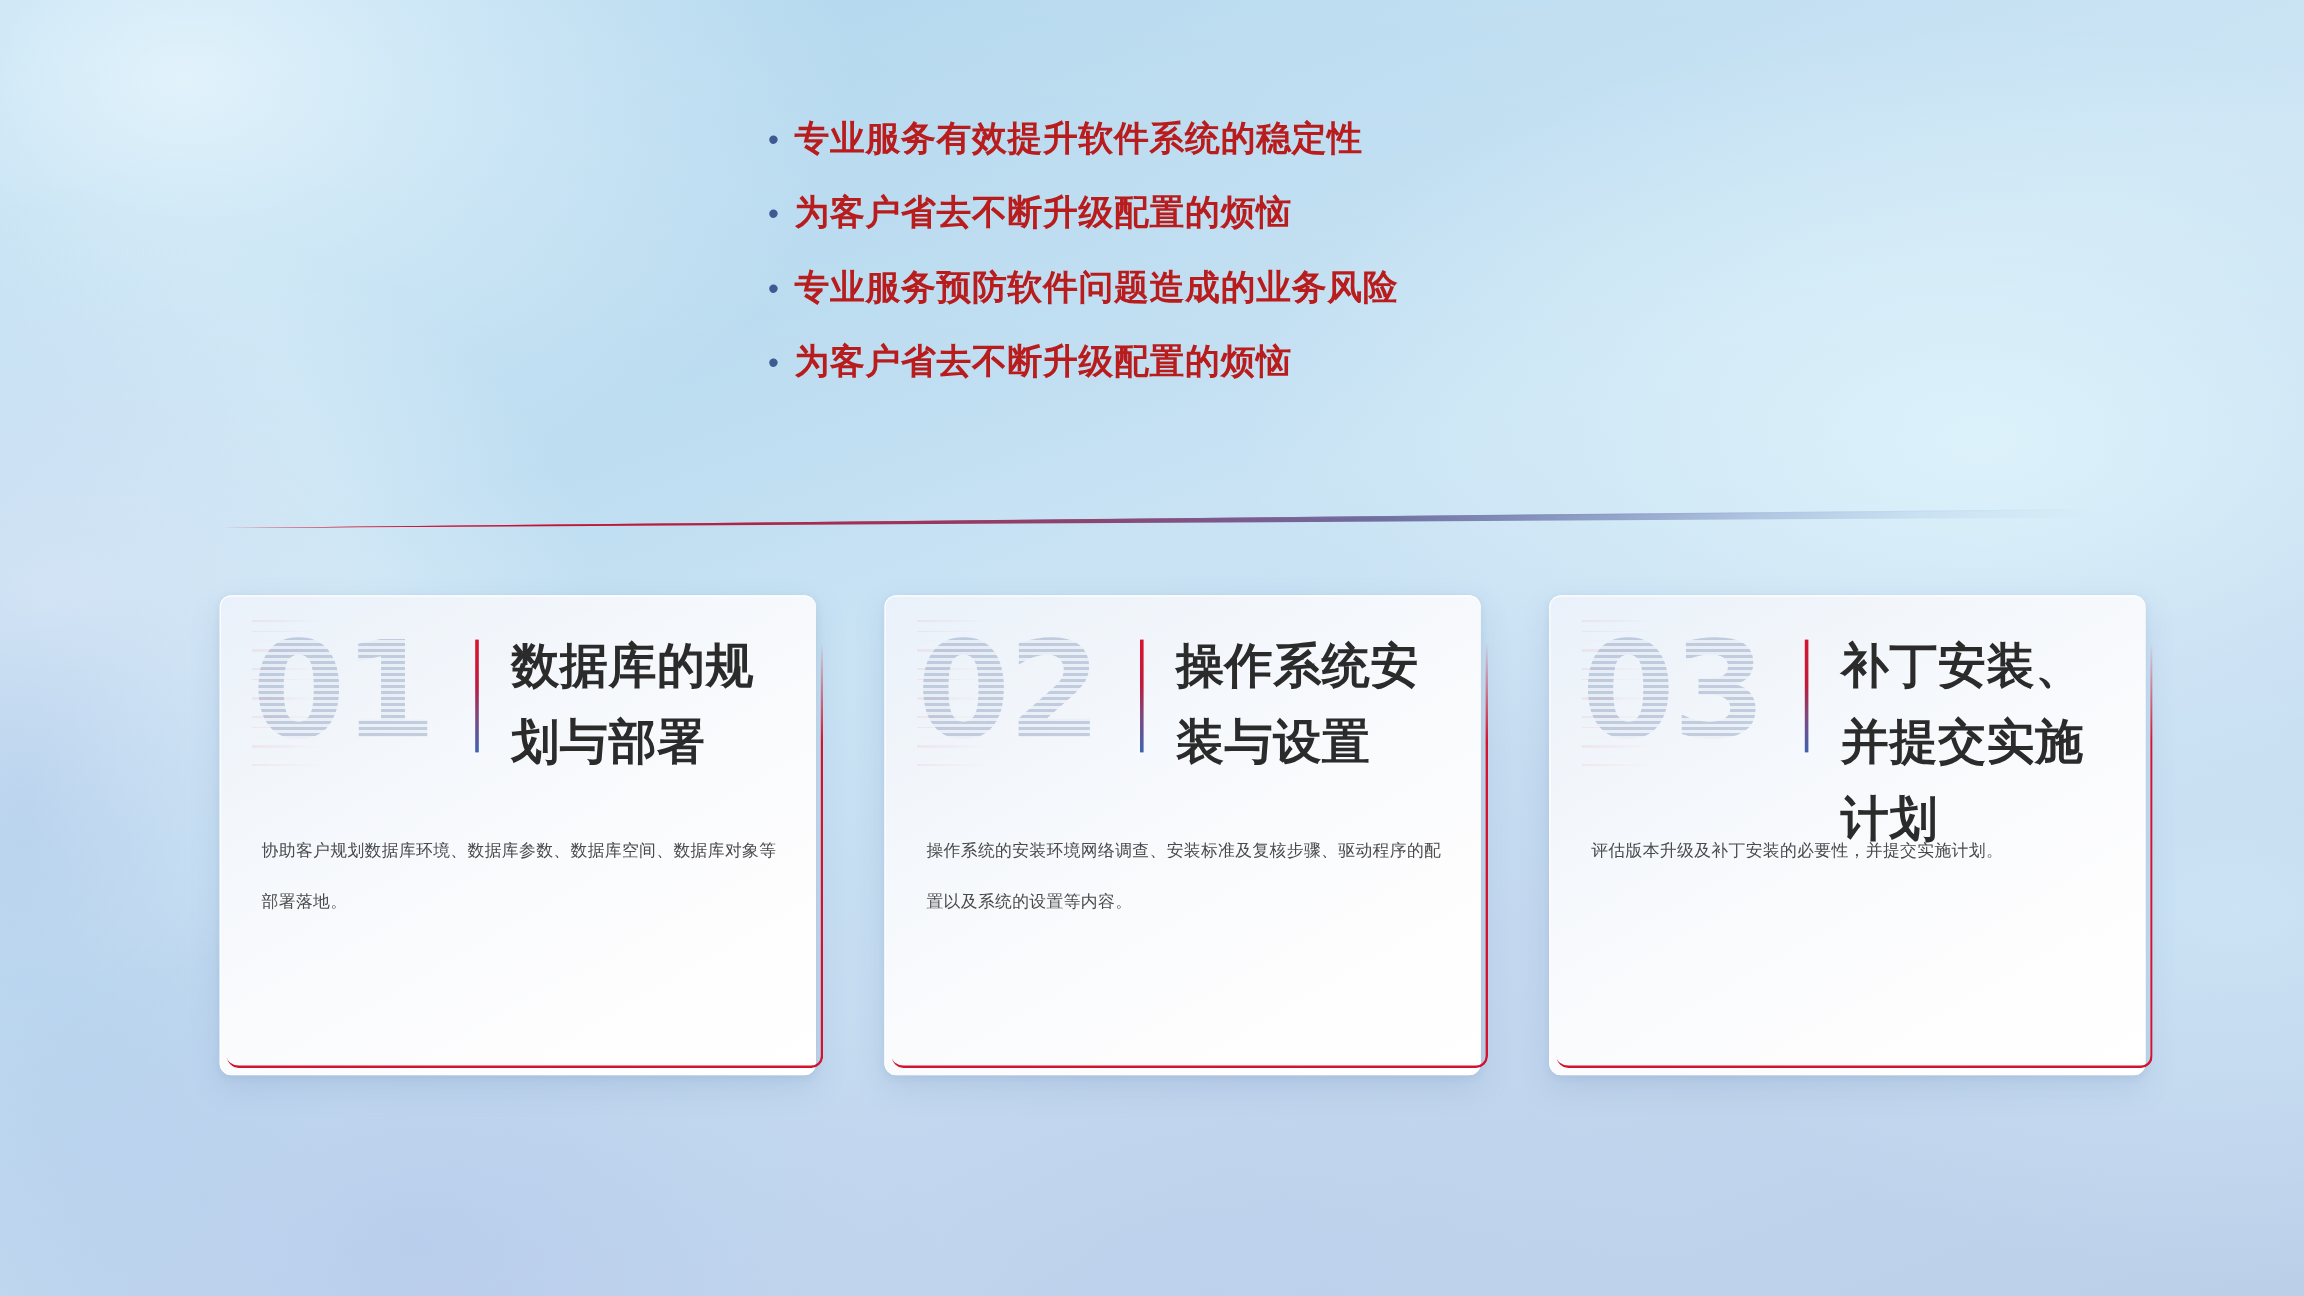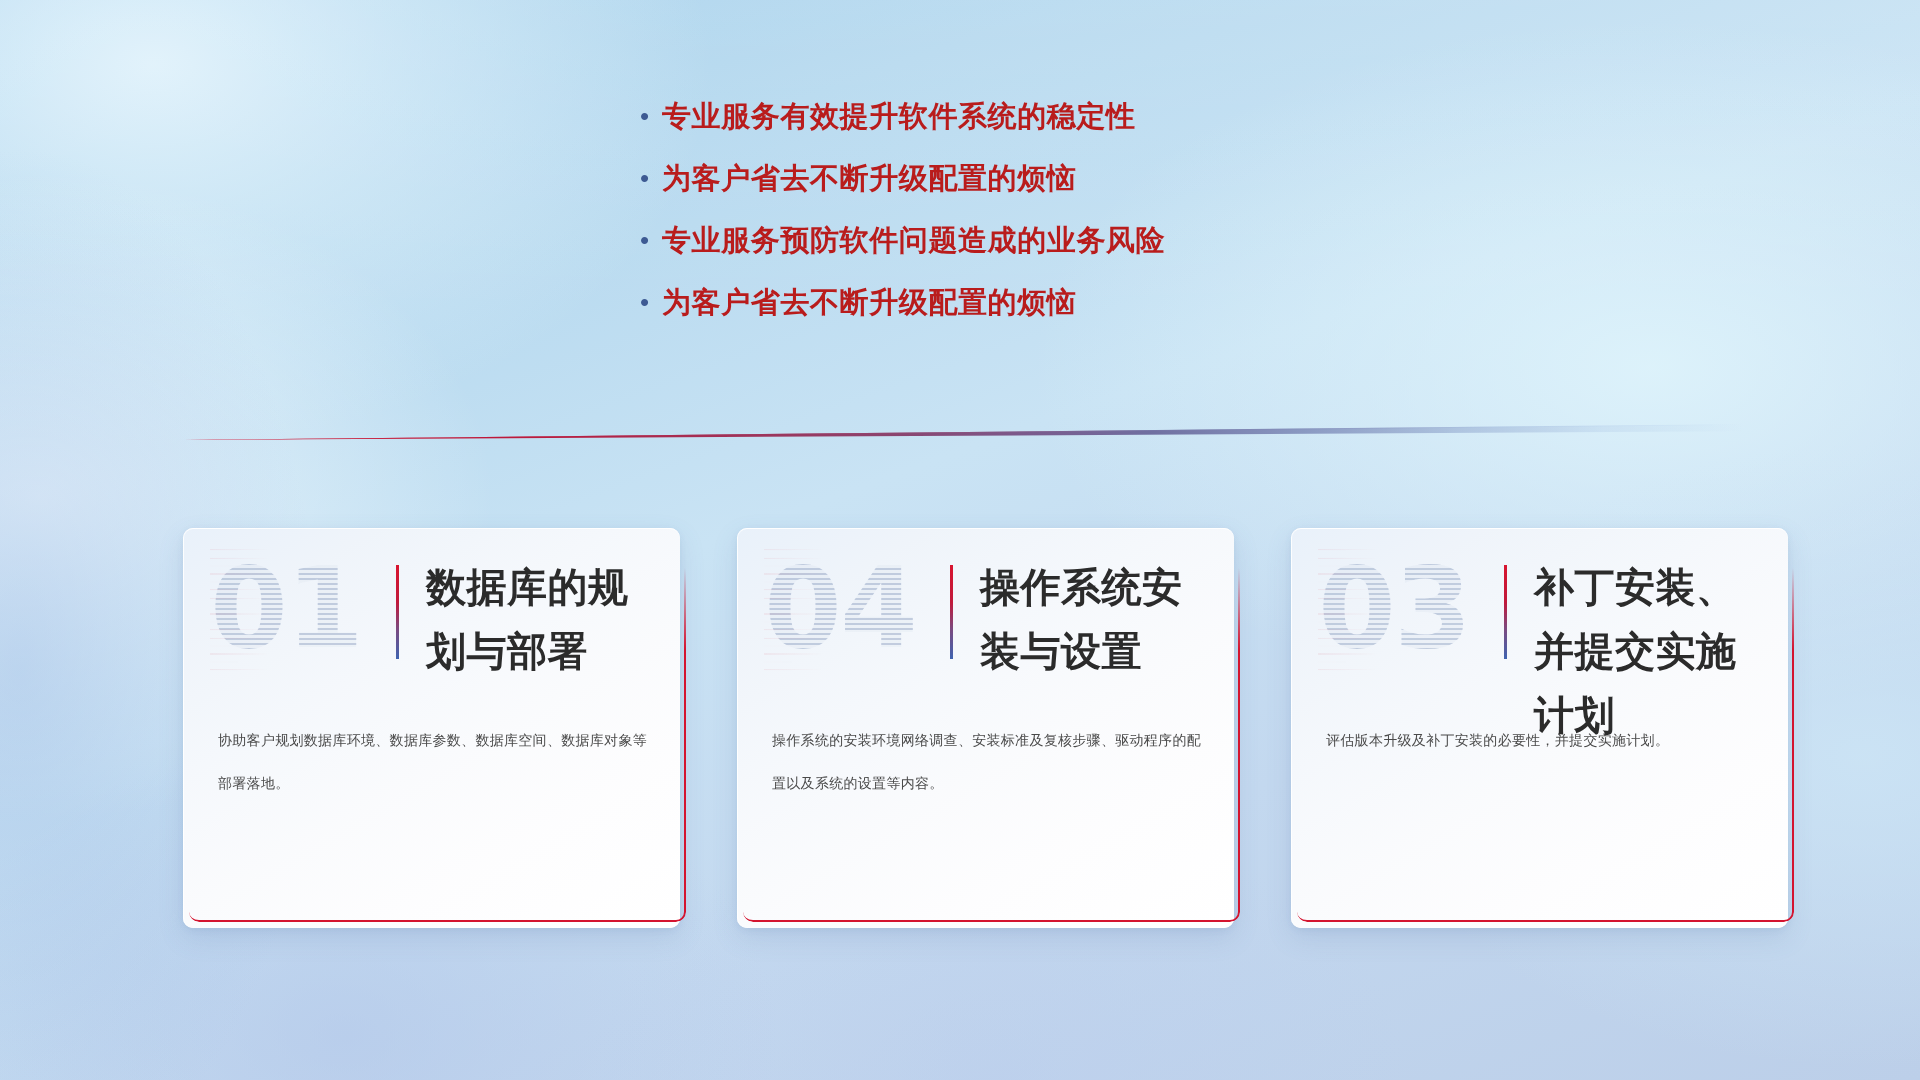--- a/index.html
+++ b/index.html
@@ -61,21 +61,21 @@
     clip-path:polygon(0 100%, 100% 1%, 100% 7%, 2% 100%);
     background:linear-gradient(90deg,
       #e0102f 0%, #c51232 18%, #9b3a60 40%,
       rgba(120,120,170,.8) 62%, rgba(170,195,228,.35) 84%,
       rgba(200,222,242,0) 100%);
     opacity:.85;
   }
 
   
   #cards{
-    position:absolute;left:183px;top:528px;
+    position:absolute;left:183px;top:496px;
     display:flex;gap:57px;
   }
   .card{
     position:relative;
     width:497px;height:400px;
     border-radius:10px;
     background:linear-gradient(150deg,
         #eaf2fa 0%, #f1f5fb 18%, #f7f9fc 38%,
         #fbfcfe 58%, #fdfdfe 76%, #ffffff 100%);
     box-shadow:0 10px 26px rgba(90,120,165,.16),
@@ -208,21 +208,21 @@
         <div class="card-title">数据库的规划与部署</div>
       </div>
       <div class="card-body">协助客户规划数据库环境、数据库参数、数据库空间、数据库对象等部署落地。</div>
     </div>
   </div>
 
   <div class="card card-2">
     <div class="card-accent"></div>
     <div class="card-inner">
       <div class="card-head">
-        <div class="ghost-num">04</div>
+        <div class="ghost-num">02</div>
         <div class="title-rule"></div>
         <div class="card-title">操作系统安装与设置</div>
       </div>
       <div class="card-body">操作系统的安装环境网络调查、安装标准及复核步骤、驱动程序的配置以及系统的设置等内容。</div>
     </div>
   </div>
 
   <div class="card card-3">
     <div class="card-accent"></div>
     <div class="card-inner">

